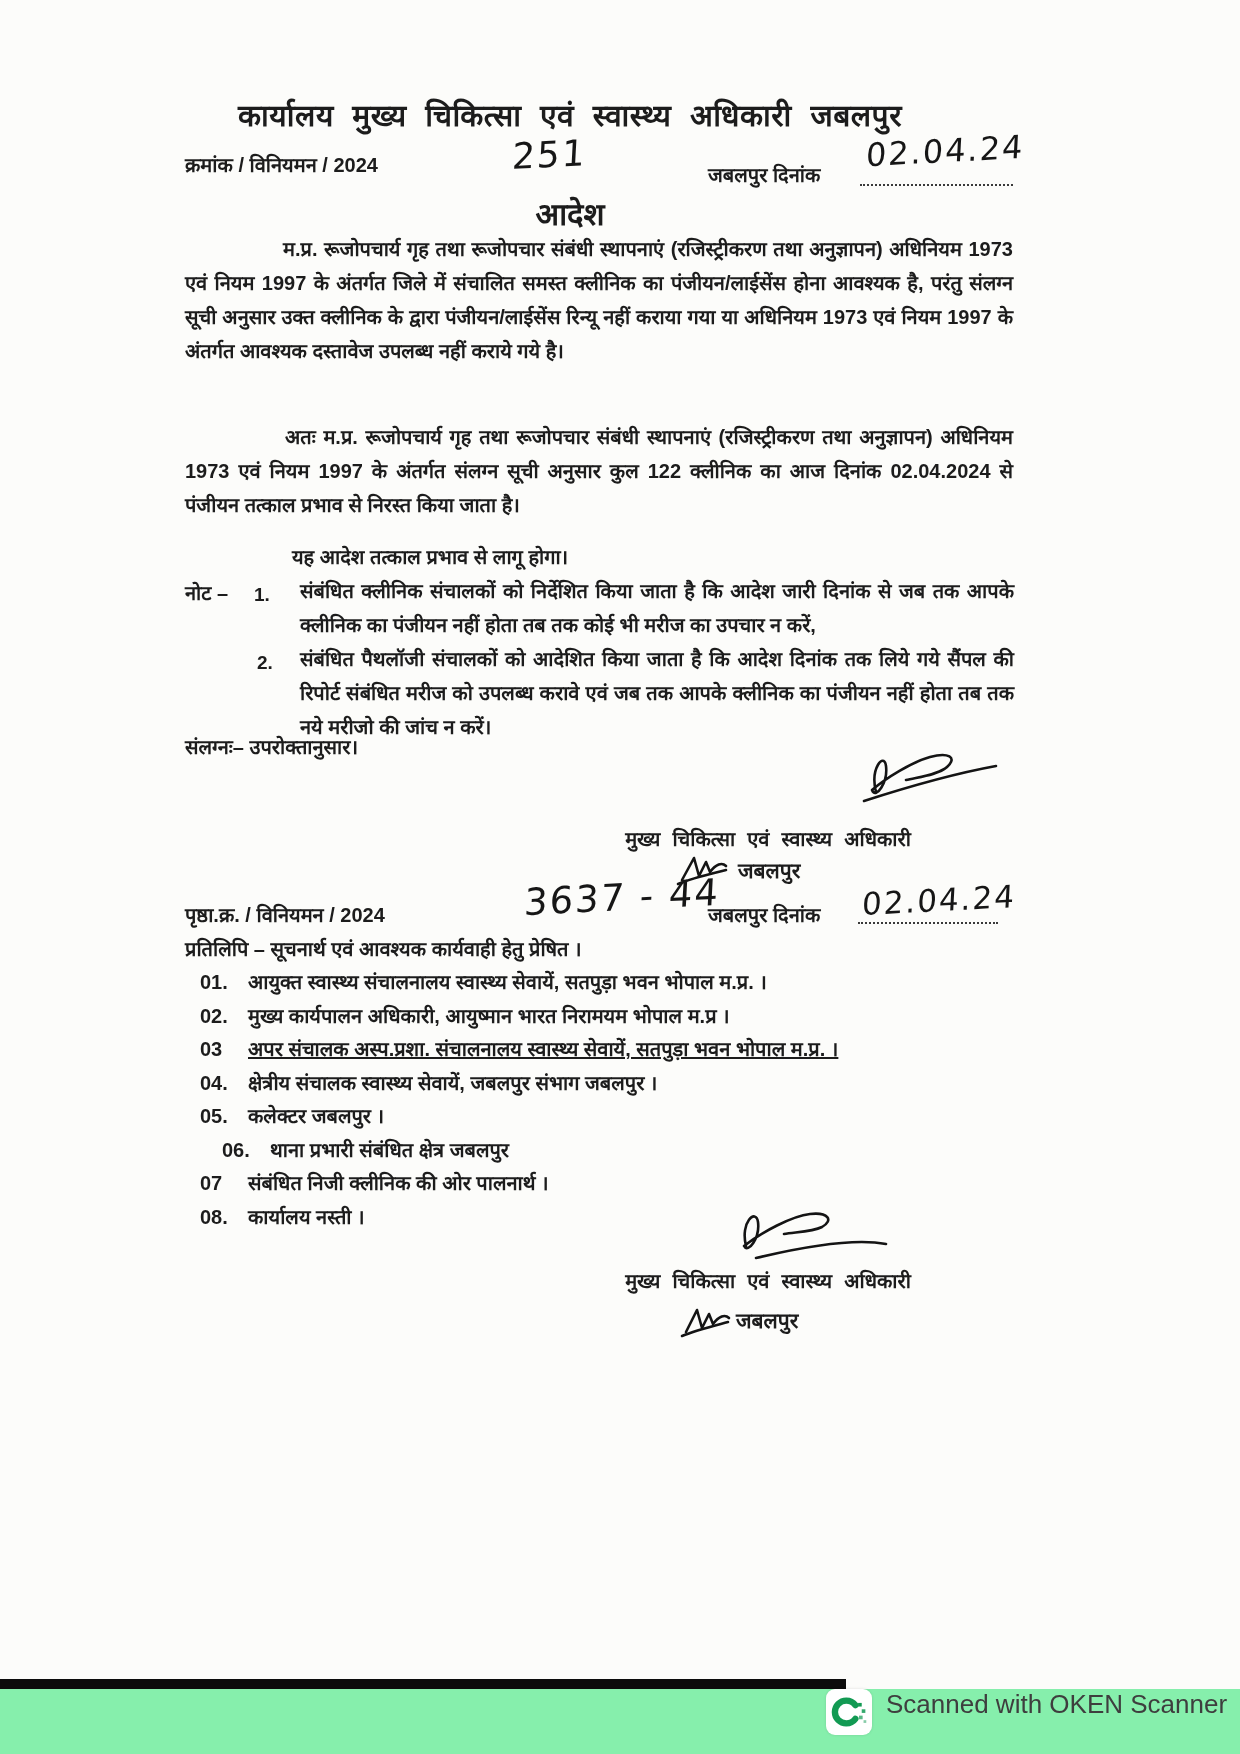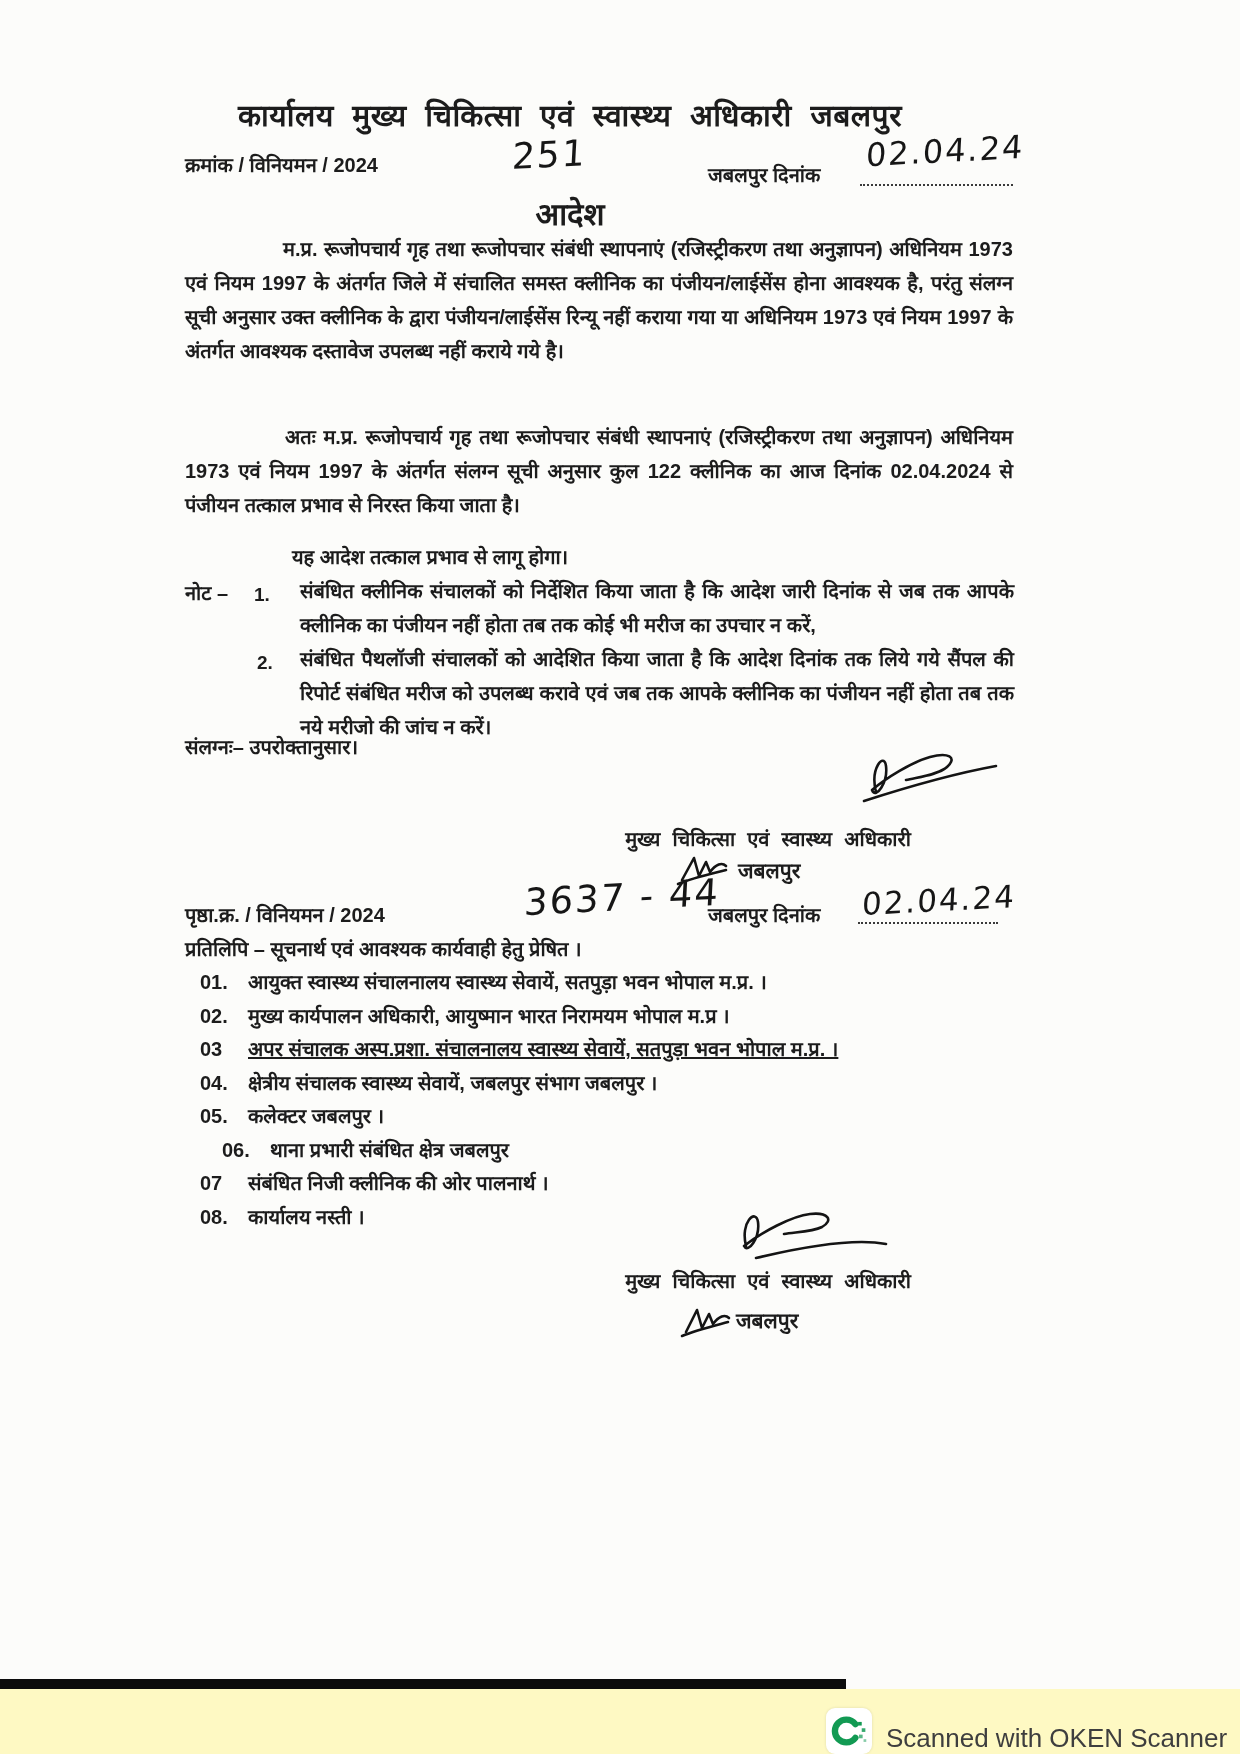--- a/index.html
+++ b/index.html
@@ -18,21 +18,21 @@
   .hw{
     font-family:"DejaVu Sans",sans-serif;font-weight:400;color:#161616;
     transform:rotate(-3deg) skewX(-6deg);letter-spacing:2px;white-space:nowrap;
   }
   .dotline{position:absolute;border-bottom:2.5px dotted #3a3a3a;height:0;}
   .num-col{display:inline-block;width:48px;font-weight:700;}
   .rec-row{font-size:20px;font-weight:700;line-height:33px;white-space:nowrap;}
   .sig path{fill:none;stroke:#141414;stroke-width:2.6;stroke-linecap:round;stroke-linejoin:round;}
   .scan-edge{background:#0c0c0c;}
   .footer{
-    background:#fef9c3;display:flex;align-items:flex-end;
+    background:#86efac;display:flex;align-items:flex-start;
     font-family:"Liberation Sans","DejaVu Sans",sans-serif;
   }
   .footer-text{font-size:26px;font-weight:400;}
   .logo-box{width:46px;height:46px;border-radius:9px;background:#ffffff;
     box-shadow:0 0 3px rgba(0,0,0,.12);display:flex;align-items:center;justify-content:center;}
 </style>
 </head>
 <body>
 
 <div class="page">

